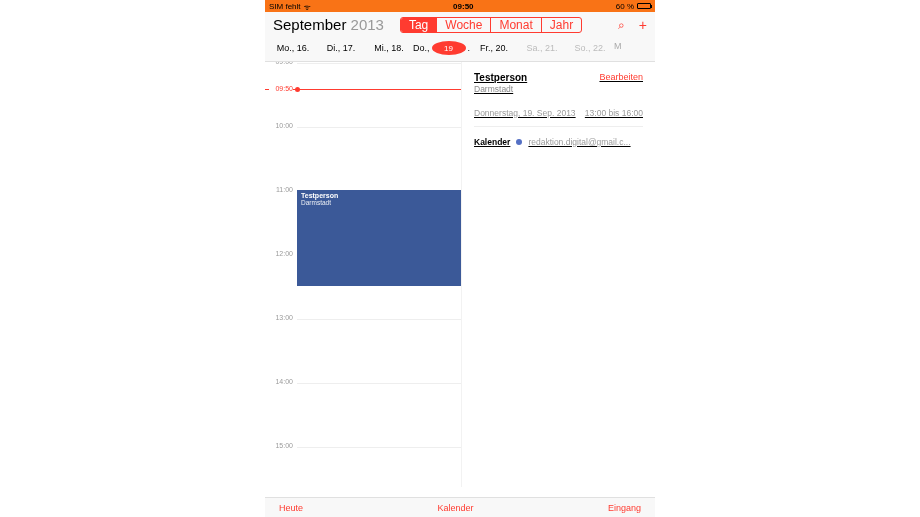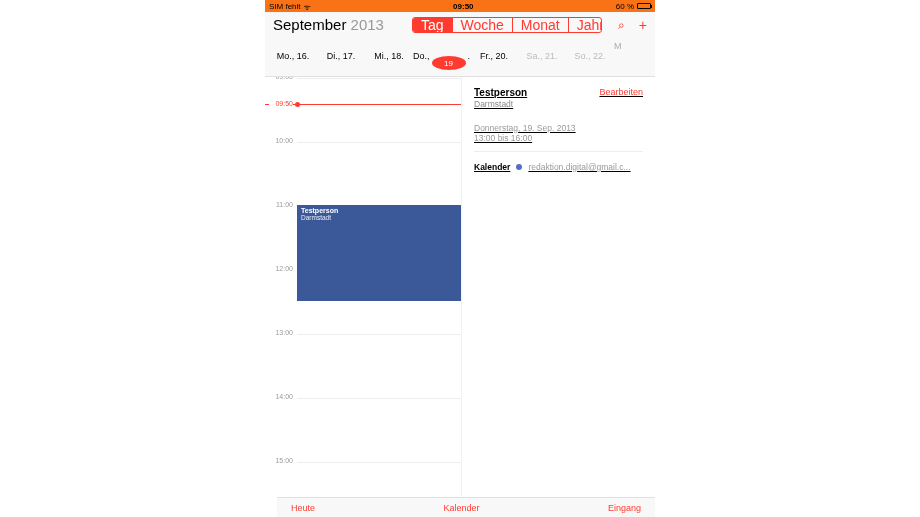--- a/index.html
+++ b/index.html
@@ -59,22 +59,22 @@
     flex: 0 0 auto;
     font-family: "Helvetica Neue", Helvetica, Arial, sans-serif;
   }
   .month-title .bold { font-weight: 500; }
   .seg {
     display: flex;
     border: 1px solid #ff3b30;
     border-radius: 3px;
     overflow: hidden;
     height: 16px;
-    font-size: 14px;
-    margin-left: 12px;
+    font-size: 12px;
+    margin-left: 0;
   }
   .seg > div {
     padding: 0 8px;
     display: flex; align-items: center;
     color: #ff3b30;
     border-right: 1px solid #ff3b30;
     cursor: pointer;
   }
   .seg > div:last-child { border-right: none; }
   .seg .active { background: #ff3b30; color: #fff; }
@@ -96,21 +96,20 @@
     text-align: center;
     display: flex; justify-content:center; align-items:center; gap:2px;
   }
   .day.weekend { color: #bbb; }
   .day .circle {
     background: #ff3b30; color:#fff;
     border-radius: 50%;
     width: 34px; height: 14px;
     display:inline-flex; align-items:center; justify-content:center;
     font-size: 8px;
-    margin-top: 15px;
   }
   .overflow-ind { flex:0 0 10px; color:#aaa; }
   
   .body {
     display: flex;
     height: calc(100% - 12px - 60px - 20px);
     position: relative;
     text-decoration: underline;
   }
   .timeline {
@@ -178,34 +177,33 @@
   .detail-title { font-weight: 700; font-size: 10px; }
   .detail-loc { color: #8a8a8a; font-size: 8.5px; margin-top: 1px; }
   .detail-edit { color: #ff3b30; font-size: 9px; }
   .detail-row {
     margin-top: 14px;
     color: #9a9a9a;
     font-size: 8.5px;
     display: flex; justify-content: space-between;
     border-bottom: 1px solid #eee;
     padding-bottom: 8px;
-    flex-direction: column;
   }
   .detail-cal {
     margin-top: 10px;
     display: flex; align-items: center; gap: 6px;
     font-size: 8.5px;
   }
   .detail-cal .label { color:#000; font-weight: 600; }
   .cal-dot { width:6px;height:6px;border-radius:50%; background:#5470c4; display:inline-block; }
   .cal-name { color:#9a9a9a; }
   
   .footer {
     position: absolute;
-    bottom: 0; left: 12px; right: 0;
+    bottom: 0; left: 0; right: 0;
     height: 20px;
     background: #f8f8f8;
     border-top: 1px solid #e0e0e0;
     display: flex;
     align-items: center;
     justify-content: space-between;
     padding: 0 14px;
     font-size: 9px;
     color: #ff3b30;
   }

